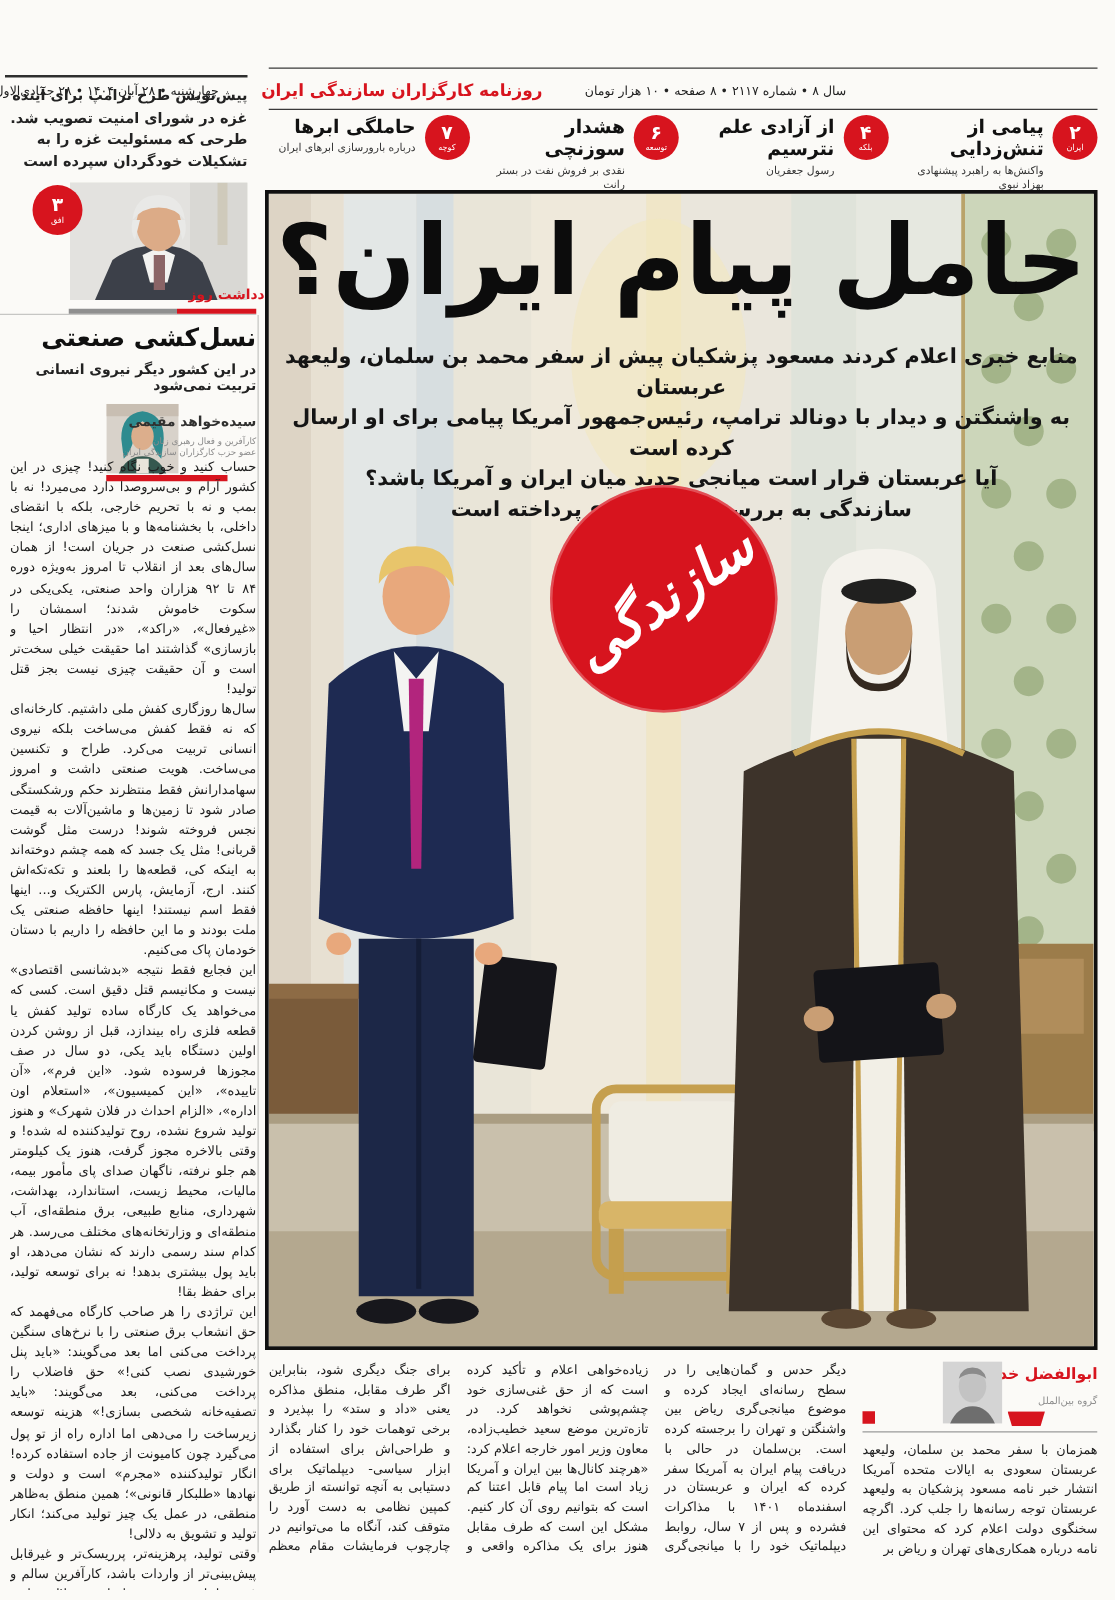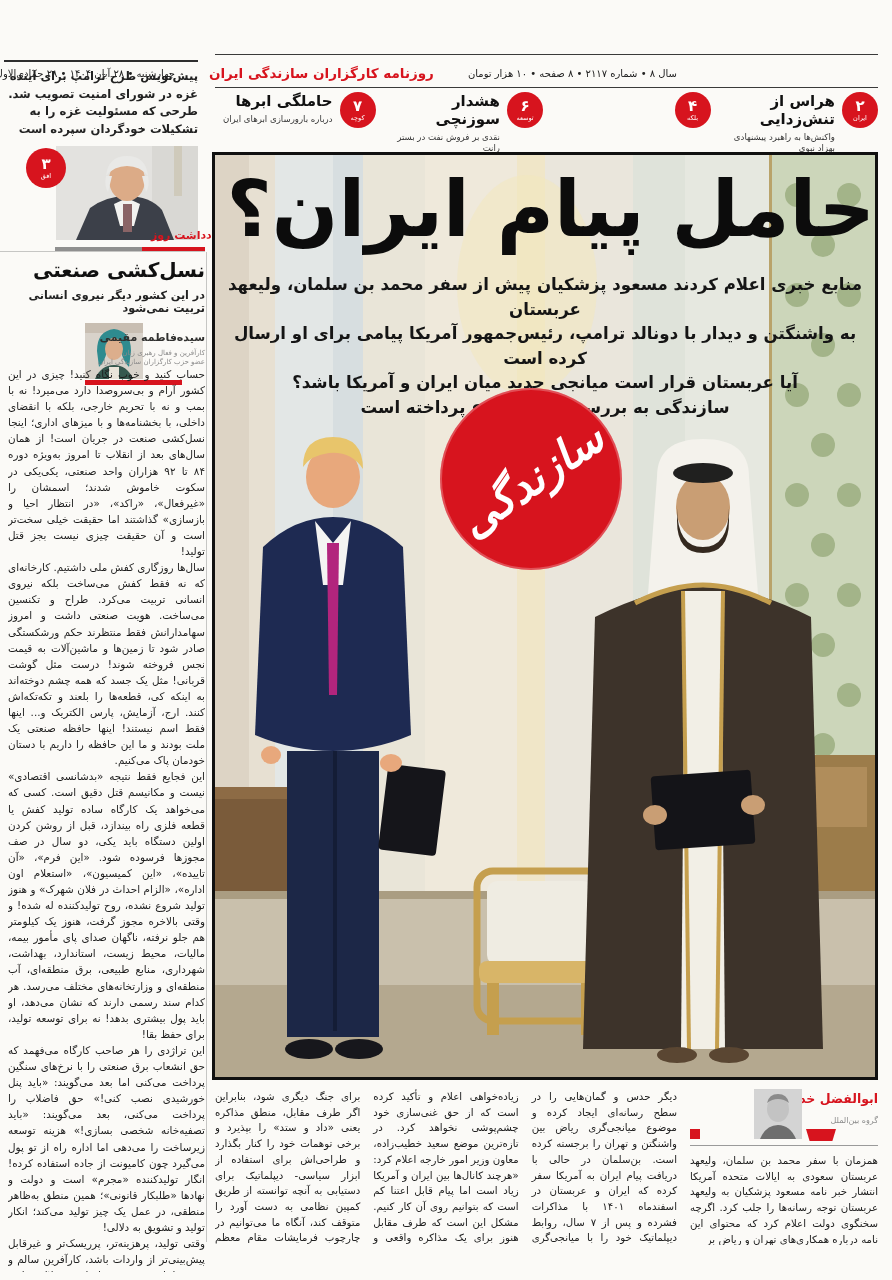--- a/index.html
+++ b/index.html
@@ -44,21 +44,21 @@
   .note .aname{position:absolute;right:0;top:8px;font-size:11px;font-weight:bold;color:#30302f;}
   .note .arole{position:absolute;right:0;top:26px;font-size:7px;color:#8a8a8a;line-height:9px;text-align:right;}
   .note .redbar{position:absolute;left:85px;top:57px;width:97px;height:5px;background:#d7141e;}
   .note-body{left:8px;top:366px;width:197px;height:906px;overflow:hidden;
              font-size:10.4px;line-height:16.1px;text-align:justify;white-space:pre-line;color:#1d1d1d;}
   .vdiv{left:206px;top:252px;width:1px;height:990px;background:#c6c6c4;}
   .hdiv-note{left:0;top:251px;width:205px;height:1px;background:#c6c6c4;}
   
   .frame{left:212px;top:152px;width:660px;height:922px;border:3px solid #101010;background:#e9e5d8;overflow:hidden;}
   .frame svg{position:absolute;left:0;top:0;}
-  .headline{position:absolute;left:0;right:0;top:2px;
+  .headline{position:absolute;left:0;right:0;top:2px;text-align:center;
             font-size:78px;font-weight:900;color:#0c0c0c;letter-spacing:-2px;line-height:104px;z-index:3;}
   .deck{position:absolute;left:10px;right:10px;top:118px;text-align:center;z-index:3;
         font-size:16.6px;font-weight:bold;line-height:24.5px;color:#151515;white-space:pre-line;}
   .logo{position:absolute;left:225px;top:233px;width:182px;height:182px;border-radius:50%;
         background:#d7141e;z-index:4;display:flex;align-items:center;justify-content:center;
         box-shadow:0 0 0 2px rgba(255,255,255,.25) inset;}
   .logo span{color:#fff;font-size:44px;font-weight:bold;transform:rotate(-35deg);font-style:italic;}
   
   .bottom{left:215px;right:14px;top:1089px;height:156px;display:flex;direction:rtl;gap:13px;overflow:hidden;}
   .bcol{flex:1;font-size:10.2px;line-height:15.7px;text-align:justify;color:#202020;}
@@ -85,28 +85,32 @@
   <span class="mh-date">چهارشنبه • ۲۸ آبان ۱۴۰۴ • ۲۸ جمادی‌الاول ۱۴۴۷ • ۱۹ نوامبر ۲۰۲۵</span>
 </div>
 
 <div class="abs teasers">
   <div class="teaser">
     <div class="badge">
       <span class="num">۲</span>
       <span class="sec">ایران</span>
     </div>
     <div class="tx">
-      <div class="ti">هراس از تنش‌زدایی</div>
+      <div class="ti">پیامی از تنش‌زدایی</div>
       <div class="su">واکنش‌ها به راهبرد پیشنهادی بهزاد نبوی</div>
     </div>
   </div>
   <div class="teaser">
     <div class="badge">
       <span class="num">۴</span>
       <span class="sec">بلکه</span>
+    </div>
+    <div class="tx">
+      <div class="ti">از آزادی علم نترسیم</div>
+      <div class="su">رسول جعفریان</div>
     </div>
   </div>
   <div class="teaser">
     <div class="badge">
       <span class="num">۶</span>
       <span class="sec">توسعه</span>
     </div>
     <div class="tx">
       <div class="ti">هشدار سوزنچی</div>
       <div class="su">نقدی بر فروش نفت در بستر رانت</div>
@@ -160,21 +164,21 @@
     <div class="aphoto">
       <svg width="58" height="56" viewBox="0 0 58 56">
         <rect width="58" height="56" fill="#d8d2ca"></rect>
         <rect x="0" y="0" width="58" height="10" fill="#c8beb2"></rect>
         <path d="M29 6 Q46 8 46 28 L44 44 Q38 38 36 28 Q34 16 29 14 Q24 16 22 28 Q20 38 14 44 L12 28 Q12 8 29 6 Z" fill="#2e8b8f"></path>
         <ellipse cx="29" cy="26" rx="9" ry="11" fill="#dcae8c"></ellipse>
         <path d="M10 56 Q16 42 29 42 Q42 42 48 56 Z" fill="#35584f"></path>
         <rect x="24" y="44" width="10" height="12" fill="#e9e4da"></rect>
       </svg>
     </div>
-    <div class="aname">سیده‌فاطمه مقیمی</div>
+    <div class="aname">سیده‌خواهد مقیمی</div>
     <div class="arole">
       <div>کارآفرین و فعال رهبری زنان</div>
       <div>عضو حزب کارگزاران سازندگی ایران</div>
     </div>
     <div class="redbar"></div>
   </div>
 </div>
 <div class="abs note-body">حساب کنید و خوب نگاه کنید! چیزی در این کشور آرام و بی‌سروصدا دارد می‌میرد! نه با بمب و نه با تحریم خارجی، بلکه با انقضای داخلی، با بخشنامه‌ها و با میزهای اداری؛ اینجا نسل‌کشی صنعت در جریان است! از همان سال‌های بعد از انقلاب تا امروز به‌ویژه دوره ۸۴ تا ۹۲ هزاران واحد صنعتی، یکی‌یکی در سکوت خاموش شدند؛ اسمشان را «غیرفعال»، «راکد»، «در انتظار احیا و بازسازی» گذاشتند اما حقیقت خیلی سخت‌تر است و آن حقیقت چیزی نیست بجز قتل تولید!
 سال‌ها روزگاری کفش ملی داشتیم. کارخانه‌ای که نه فقط کفش می‌ساخت بلکه نیروی انسانی تربیت می‌کرد. طراح و تکنسین می‌ساخت. هویت صنعتی داشت و امروز سهامدارانش فقط منتظرند حکم ورشکستگی صادر شود تا زمین‌ها و ماشین‌آلات به قیمت نجس فروخته شوند! درست مثل گوشت قربانی! مثل یک جسد که همه چشم دوخته‌اند به اینکه کی، قطعه‌ها را بلعند و تکه‌تکه‌اش کنند. ارج، آزمایش، پارس الکتریک و... اینها فقط اسم نیستند! اینها حافظه صنعتی یک ملت بودند و ما این حافظه را داریم با دستان خودمان پاک می‌کنیم.
 این فجایع فقط نتیجه «بدشانسی اقتصادی» نیست و مکانیسم قتل دقیق است. کسی که می‌خواهد یک کارگاه ساده تولید کفش یا قطعه فلزی راه بیندازد، قبل از روشن کردن اولین دستگاه باید یکی، دو سال در صف مجوزها فرسوده شود. «این فرم»، «آن تاییده»، «این کمیسیون»، «استعلام اون اداره»، «الزام احداث در فلان شهرک» و هنوز تولید شروع نشده، روح تولیدکننده له شده! و وقتی بالاخره مجوز گرفت، هنوز یک کیلومتر هم جلو نرفته، ناگهان صدای پای مأمور بیمه، مالیات، محیط زیست، استاندارد، بهداشت، شهرداری، منابع طبیعی، برق منطقه‌ای، آب منطقه‌ای و وزارتخانه‌های مختلف می‌رسد. هر کدام سند رسمی دارند که نشان می‌دهد، او باید پول بیشتری بدهد! نه برای توسعه تولید، برای حفظ بقا!

